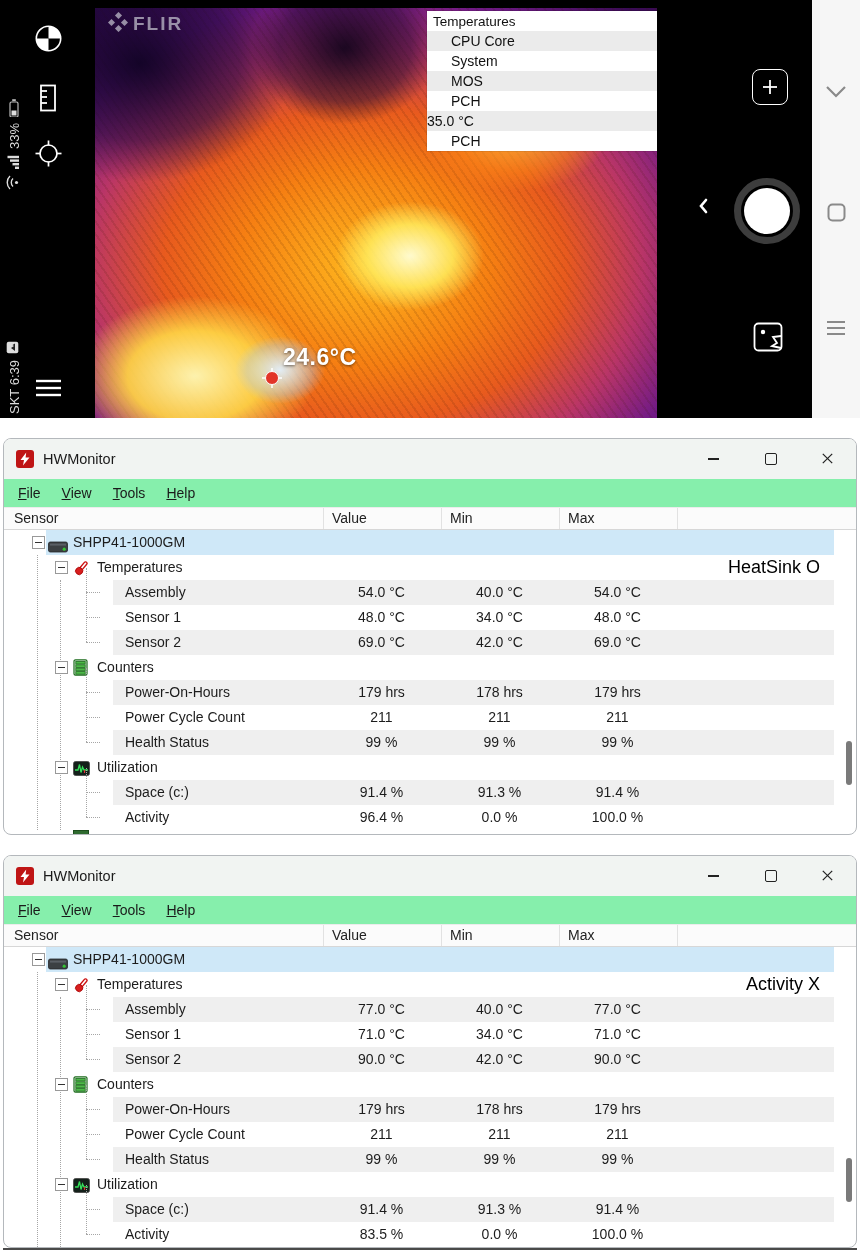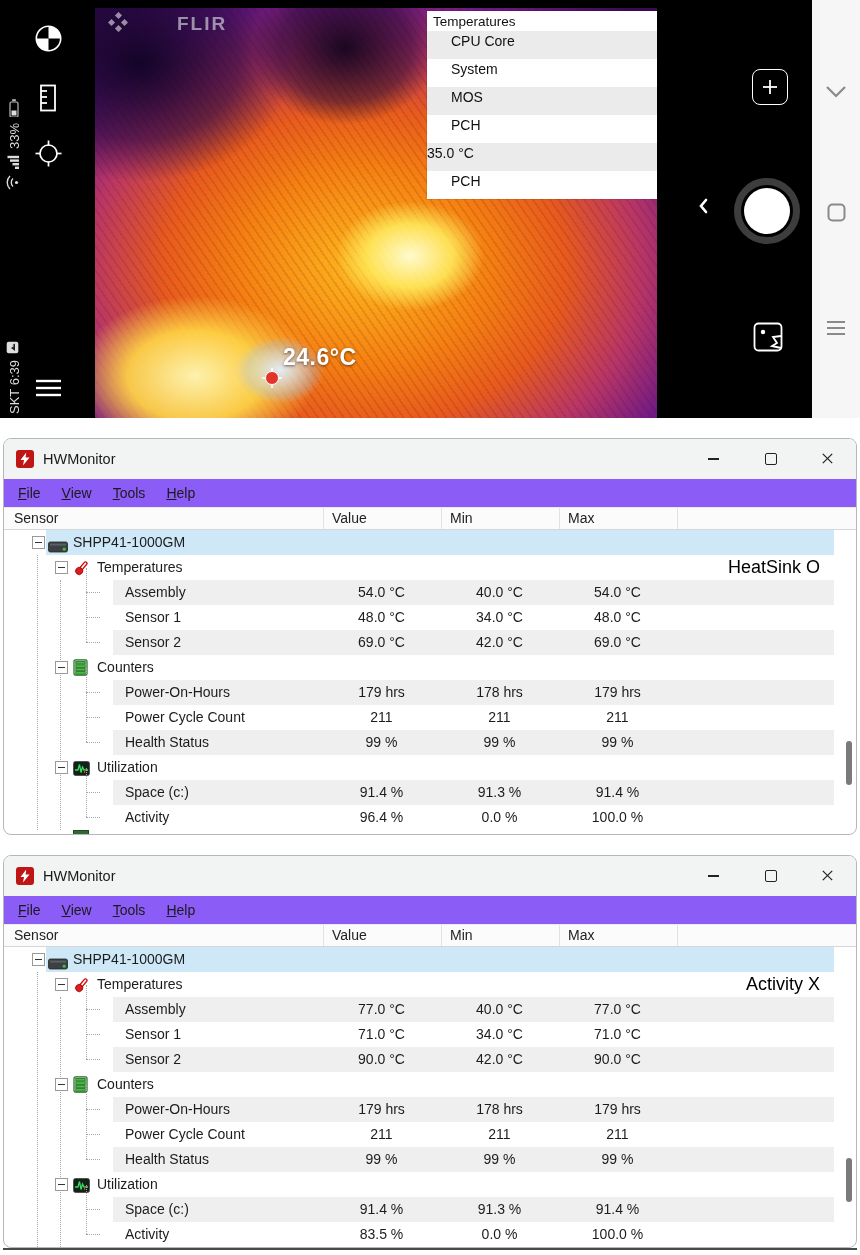--- a/index.html
+++ b/index.html
@@ -14,34 +14,34 @@
       radial-gradient(60px 45px at 185px 362px, rgba(225,240,255,.95), rgba(170,200,250,.35) 55%, rgba(170,200,250,0) 75%),
       radial-gradient(95px 70px at 315px 248px, rgba(255,255,215,.95), rgba(255,232,90,.9) 45%, rgba(255,170,20,0) 78%),
       radial-gradient(150px 100px at 100px 368px, rgba(255,250,180,.95), rgba(255,215,70,.9) 45%, rgba(255,160,10,0) 80%),
       radial-gradient(120px 80px at 420px 120px, rgba(255,200,60,.8), rgba(255,140,20,.5) 55%, rgba(200,60,40,0) 80%),
       radial-gradient(110px 90px at 250px 40px, rgba(10,2,25,.9), rgba(25,6,50,.5) 60%, rgba(40,10,80,0) 85%),
       radial-gradient(180px 140px at 45px 55px, rgba(15,3,35,.95), rgba(25,6,55,.55) 55%, rgba(30,8,70,0) 85%),
       repeating-linear-gradient(55deg, rgba(60,20,0,.12) 0 2px, rgba(255,255,255,0) 2px 7px),
       radial-gradient(420px 330px at 48% 63%, #ffb81e 0%, #f67f12 30%, #e85a1e 48%, #b93567 66%, #711a86 82%, #3a0b55 100%);
   }
   #flir-logo{position:absolute;left:108px;top:12px;display:flex;align-items:center;gap:5px;opacity:.7;}
-  #flir-logo .flir-text{font-weight:bold;font-size:19px;letter-spacing:2px;color:#c9c9d4;margin-left:44px;}
+  #flir-logo .flir-text{font-weight:bold;font-size:19px;letter-spacing:2px;color:#c9c9d4;}
   #spot-temp{position:absolute;left:283px;top:344px;font-weight:bold;font-size:23px;color:#fff;
              letter-spacing:.5px;text-shadow:0 1px 3px rgba(0,0,0,.55);}
   #spot-marker{position:absolute;left:262px;top:368px;}
 
   
   .cam-tool{position:absolute;left:35px;}
   .vtext{position:absolute;transform:rotate(-90deg);transform-origin:left top;
          display:flex;align-items:center;gap:6px;color:#ddd;font-size:13px;white-space:nowrap;}
   
   #temp-panel{position:absolute;left:427px;top:11px;width:290px;background:#fff;
               font-size:14px;color:#111;box-shadow:0 0 0 1px rgba(0,0,0,.08);}
   #temp-panel .tp-title{padding:3px 0 2px 6px;font-size:13.5px;}
-  .trow{height:28px;line-height:20px;display:flex;}
+  .trow{height:20px;line-height:20px;display:flex;}
   .trow.alt{background:#ebebeb;}
   .trow .tl{padding-left:24px;flex:1;}
   .trow .tv{padding-right:10px;text-align:right;}
 
   
   #cam-right{position:absolute;left:657px;top:0;width:155px;height:418px;background:#000;}
   #plus-btn{position:absolute;left:95px;top:69px;width:34px;height:34px;border:1.5px solid #fff;
             border-radius:8px;color:#fff;display:flex;align-items:center;justify-content:center;}
   #back-chevron{position:absolute;left:41px;top:198px;}
   #shutter{position:absolute;left:77px;top:178px;width:52px;height:52px;border:7px solid #3d3d3d;
@@ -56,21 +56,21 @@
              border-radius:8px;overflow:hidden;box-sizing:border-box;font-size:14px;}
   .titlebar{height:40px;background:#f1f4f2;display:flex;align-items:center;padding-left:12px;position:relative;}
   .app-icon{width:18px;height:18px;background:#bf1515;border-radius:3px;margin-right:9px;
             display:flex;align-items:center;justify-content:center;}
   .title-text{font-size:14.5px;color:#1a1a1a;}
   .win-controls{position:absolute;right:0;top:0;height:40px;display:flex;}
   .win-btn{width:57px;height:40px;display:flex;align-items:center;justify-content:center;}
   .glyph-min{width:11px;height:1.4px;background:#222;}
   .glyph-max{width:10px;height:10px;border:1.2px solid #222;border-radius:2px;}
   .menubar{height:28px;display:flex;align-items:center;padding-left:14px;gap:21px;
-           border-bottom:1px solid #ececec;background:#8b5cf6;}
+           border-bottom:1px solid #ececec;background:#86efac;}
   .menu-item{display:inline-block;font-size:14px;color:#1a1a1a;}
   .menu-item::first-letter{text-decoration:underline;}
   .hdr{height:21px;display:flex;background:#fbfbfb;border-bottom:1px solid #d7d7d7;font-size:14px;color:#222;}
   .hdr-cell{box-sizing:border-box;border-right:1px solid #e2e2e2;padding:1px 0 0 8px;height:21px;line-height:19px;}
   .rows{position:relative;}
   .trowh{position:absolute;left:0;width:852px;height:25px;line-height:25px;}
   .band{position:absolute;top:0;height:25px;}
   .lbl{position:absolute;top:0;white-space:nowrap;text-align:right;}
   .cv{position:absolute;top:0;width:115px;text-align:center;}
   .expander{position:absolute;top:6px;width:13px;height:13px;background:#fff;border:1px solid #999;

